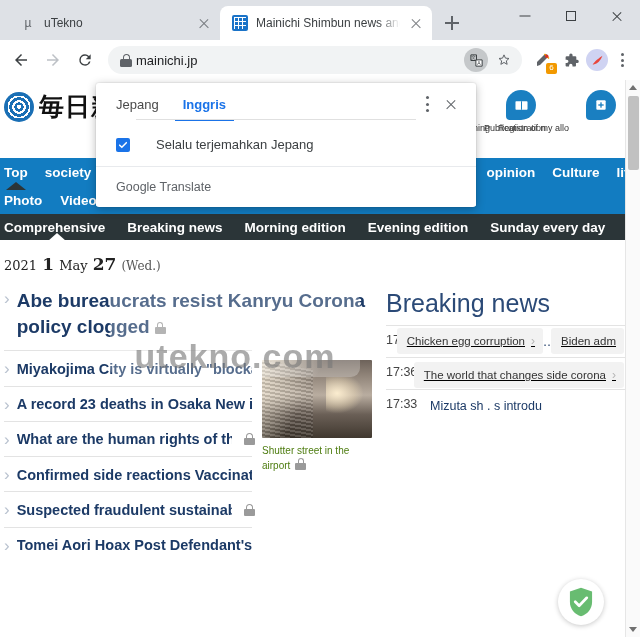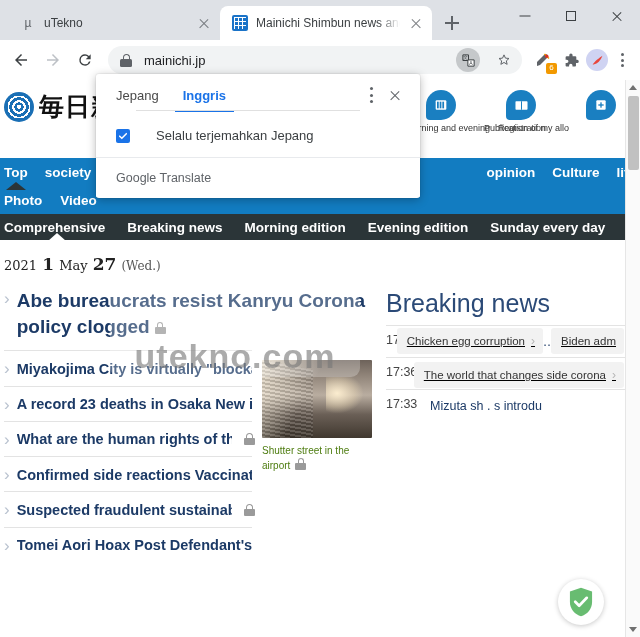--- a/index.html
+++ b/index.html
@@ -83,21 +83,21 @@
 
   
   .toolbar {
     height: 40px; background: #ffffff;
     display: flex; align-items: center; gap: 2px; padding: 0 6px;
   }
   .navbtn { width: 30px; height: 30px; position: relative; flex: none; }
   .navbtn svg { position: absolute; left: 50%; top: 50%; transform: translate(-50%,-50%); }
   .omnibox {
     flex: 1; height: 28px; background: #f1f3f4; border-radius: 14px;
-    display: flex; align-items: center; padding: 0 6px 0 12px; gap: 12px;
+    display: flex; align-items: center; padding: 0 6px 0 12px; gap: 4px;
     margin-left: 6px; margin-right: 6px; position: relative;
   }
   .omnibox .url { flex: 1; font-size: 13px; color: #202124; }
   .lock-icon { width: 12px; height: 13px; position: relative; flex: none; }
   .lock-body { position: absolute; bottom: 0; left: 0; width: 12px; height: 8px; background: #5f6368; border-radius: 1.5px; }
   .lock-shackle { position: absolute; top: 0; left: 2.5px; width: 7px; height: 7px;
     border: 1.6px solid #5f6368; border-bottom: none; border-radius: 4px 4px 0 0; }
   .translate-btn {
     width: 24px; height: 24px; border-radius: 50%; background: #c5c8ca;
     display: flex; align-items: center; justify-content: center; flex: none;
@@ -281,21 +281,21 @@
   }
   .pagescroll .arrow-up { top: 5px; border-bottom: 5px solid #707070; }
   .pagescroll .arrow-dn { bottom: 5px; border-top: 5px solid #707070; }
   .pagescroll .thumb {
     position: absolute; left: 2px; top: 16px; width: 11px; height: 74px;
     background: #c1c1c1; border-radius: 2px;
   }
 
   
   .translate-popup {
-    position: absolute; left: 96px; top: 74px; width: 324px; height: 124px;
+    position: absolute; left: 96px; top: 83px; width: 380px; height: 124px;
     background: #fff; border-radius: 3px;
     box-shadow: 0 2px 10px rgba(0,0,0,.28), 0 0 0 1px rgba(0,0,0,.04);
     z-index: 100; overflow: hidden;
   }
   .tp-head { display: flex; align-items: center; height: 42px; padding: 0 12px 0 20px; }
   .tp-tabs { display: flex; gap: 24px; flex: 1; position: relative; height: 42px; align-items: center; }
   .tp-tab {
     font-size: 13px; color: #4a4a4a; padding-bottom: 0; position: relative; height: 42px;
     display: flex; align-items: center;
   }

